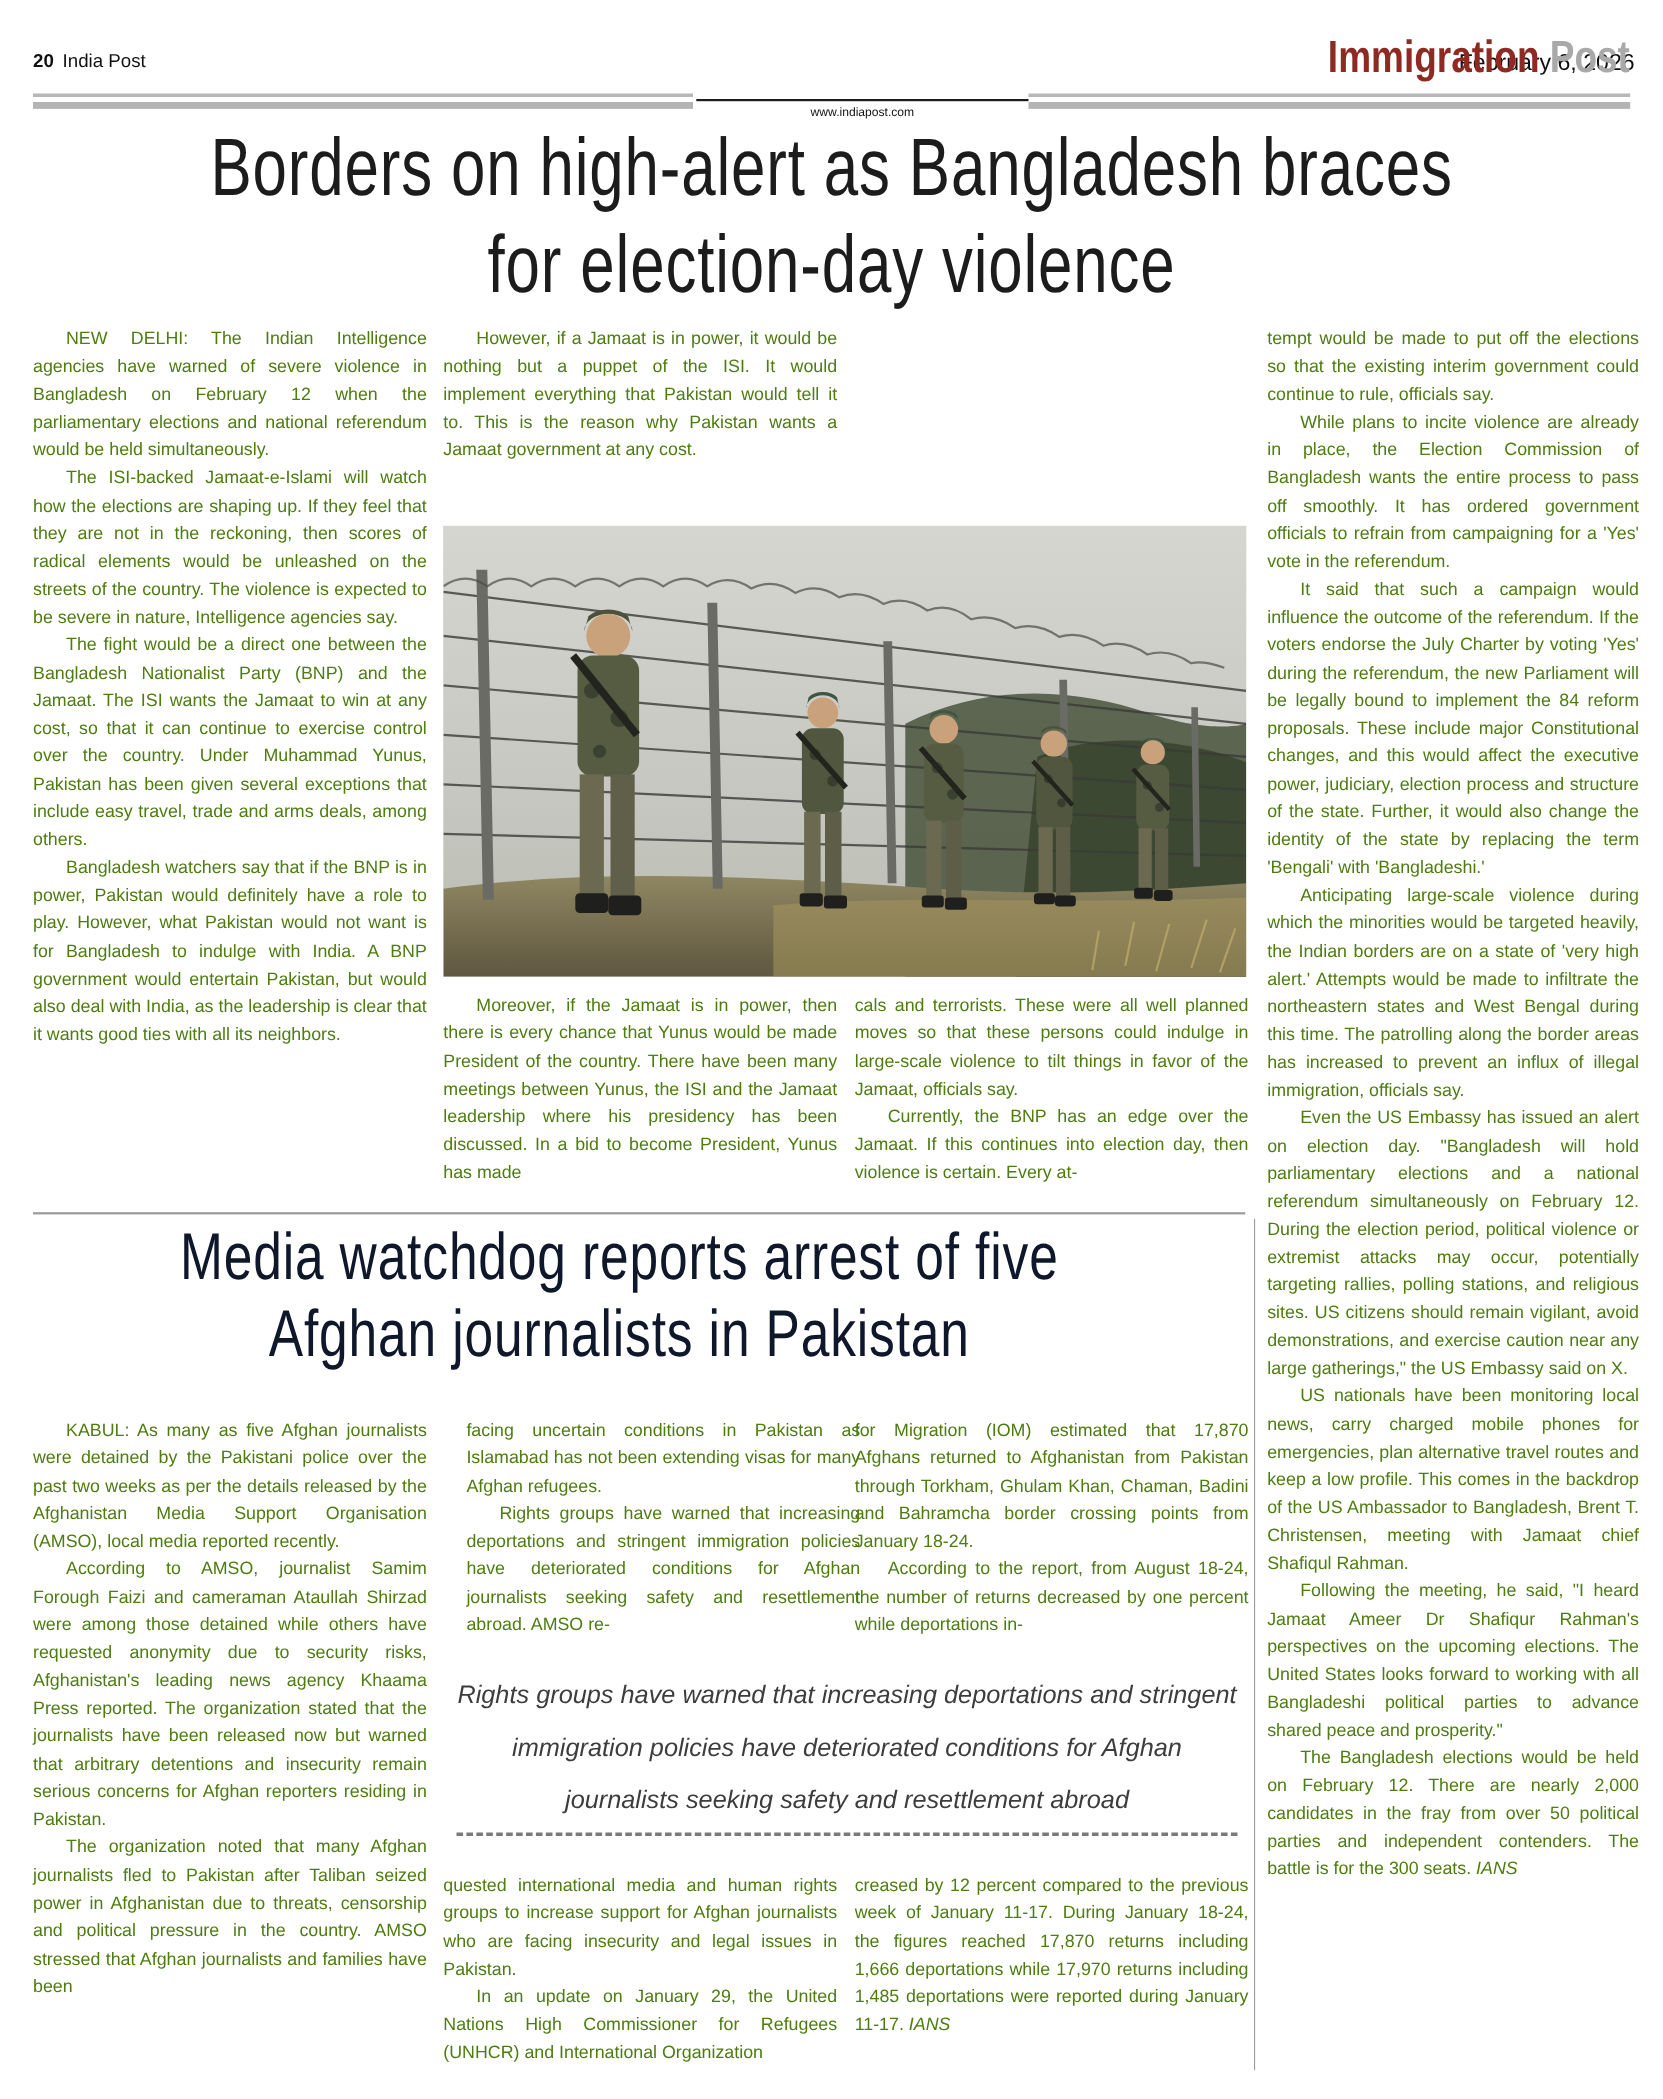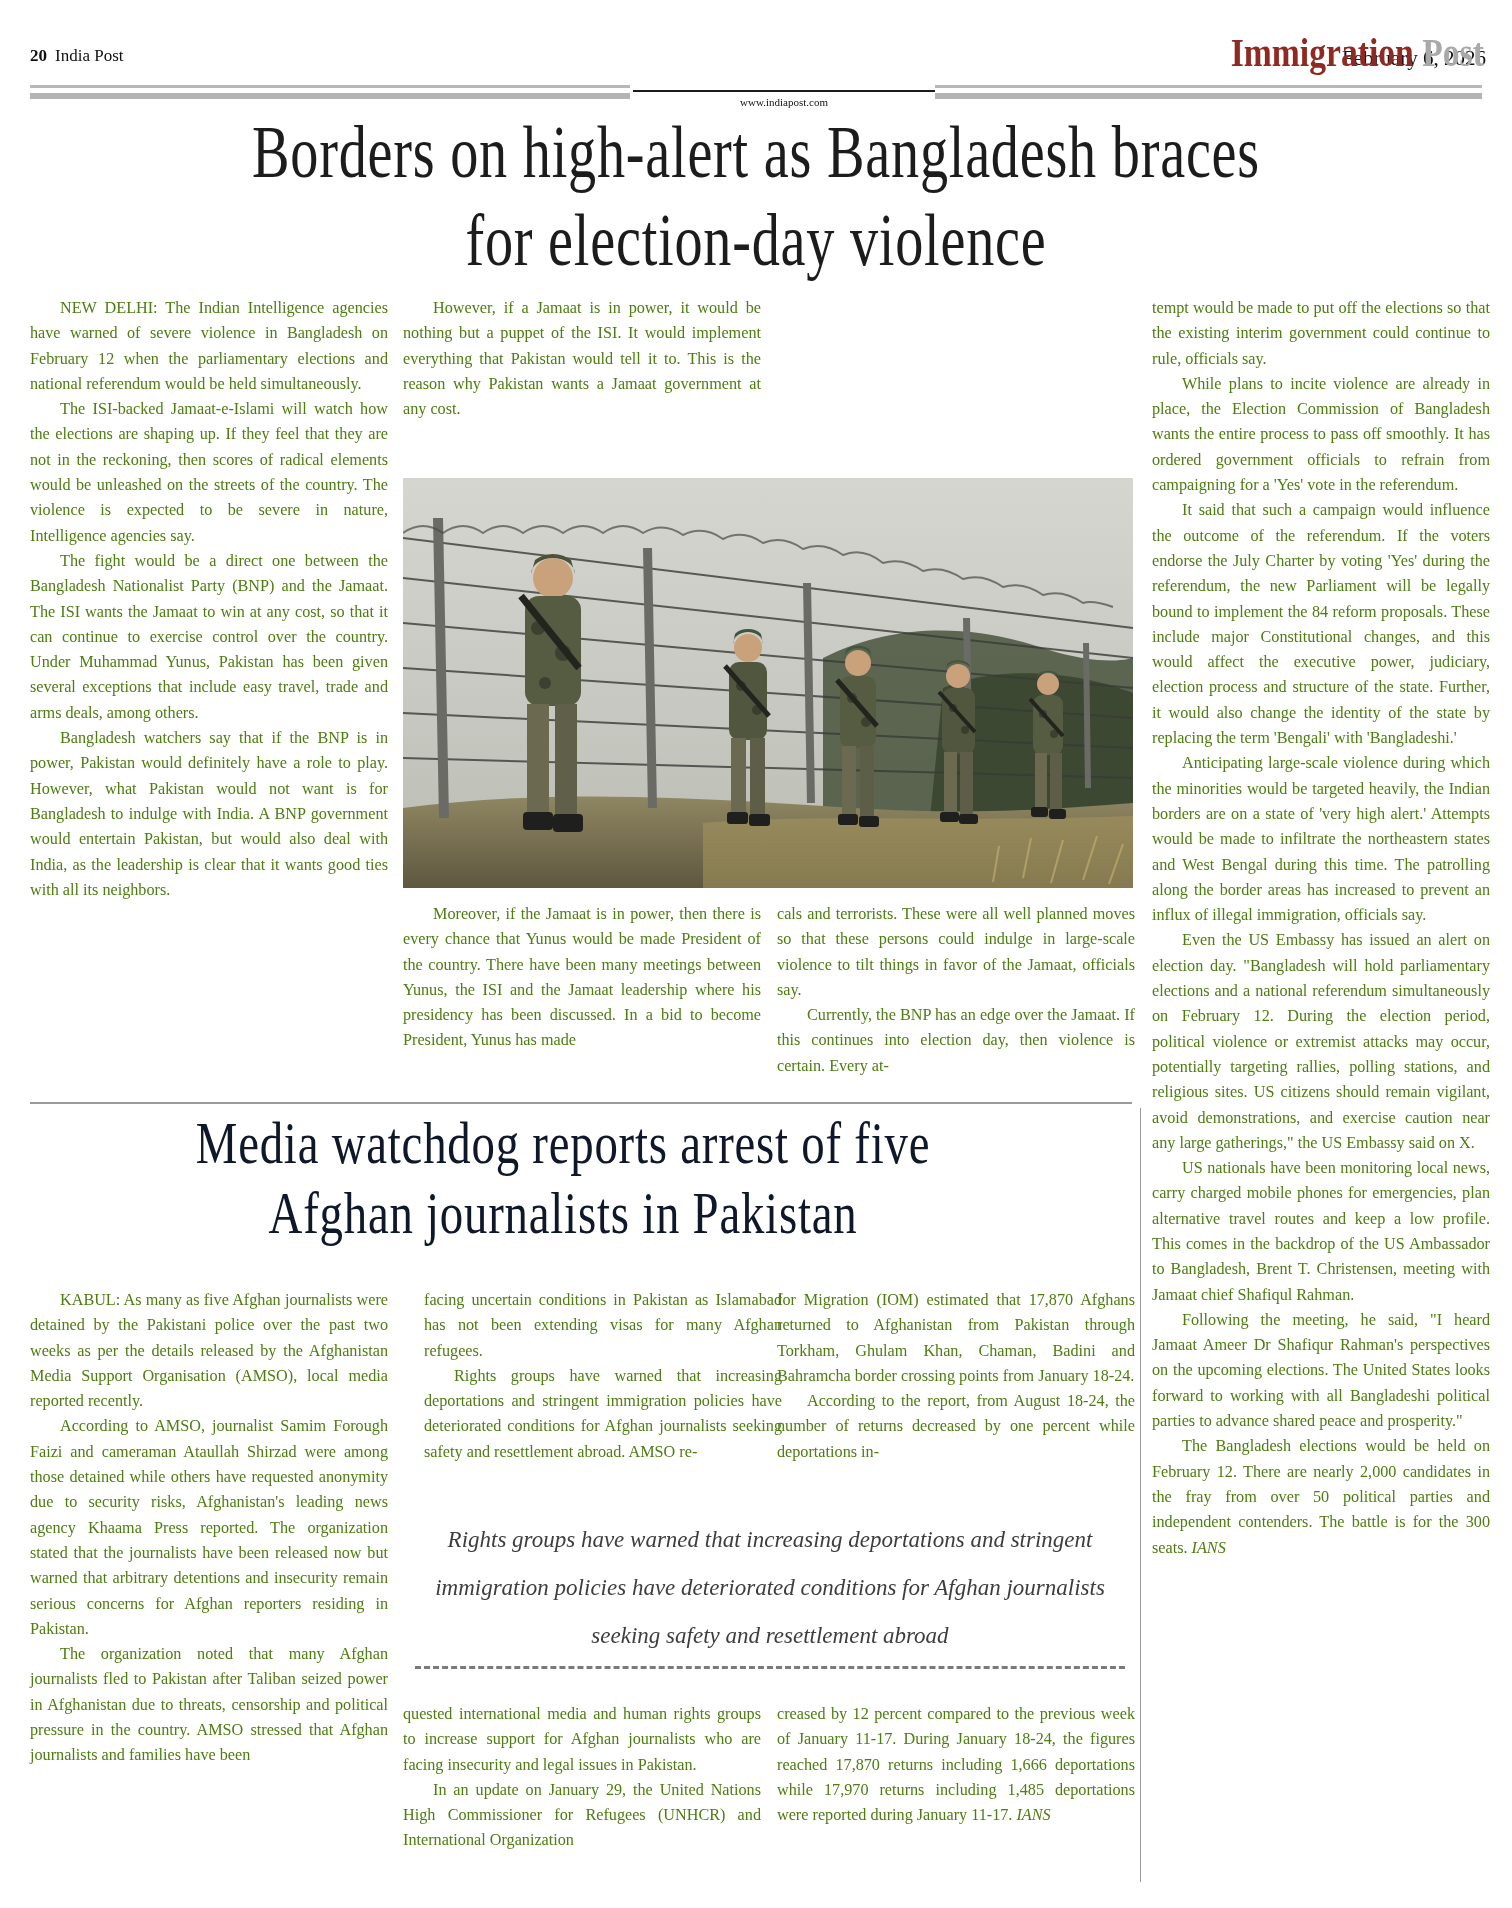--- a/index.html
+++ b/index.html
@@ -1,20 +1,20 @@
 <!DOCTYPE html>
 <html><head>
 <meta charset="utf-8">
 <style>
   * { margin:0; padding:0; box-sizing:border-box; }
   html,body { background:#ffffff; }
   .page {
     position:relative; width:1512px; height:1908px; margin:0 auto;
     background:#ffffff; overflow:hidden; color:#1a1a1a;
-    font-family:Liberation Serif, serif;
+    font-family:Liberation Sans, sans-serif;
   }
   
   .hdr-left { position:absolute; left:30px; top:46px; font-size:17px; color:#111; }
   .hdr-left .pgnum { font-weight:bold; margin-right:8px; }
   .hdr-date { position:absolute; right:26px; top:46px; font-size:21px; color:#111; }
   .masthead { position:absolute; left:0; right:0; top:28px; text-align:right; }
   .masthead-inner {
     display:inline-block; transform:scaleX(0.82); transform-origin:50% 50%;
     font-size:41px; font-weight:bold; letter-spacing:0px; white-space:nowrap;
   }

